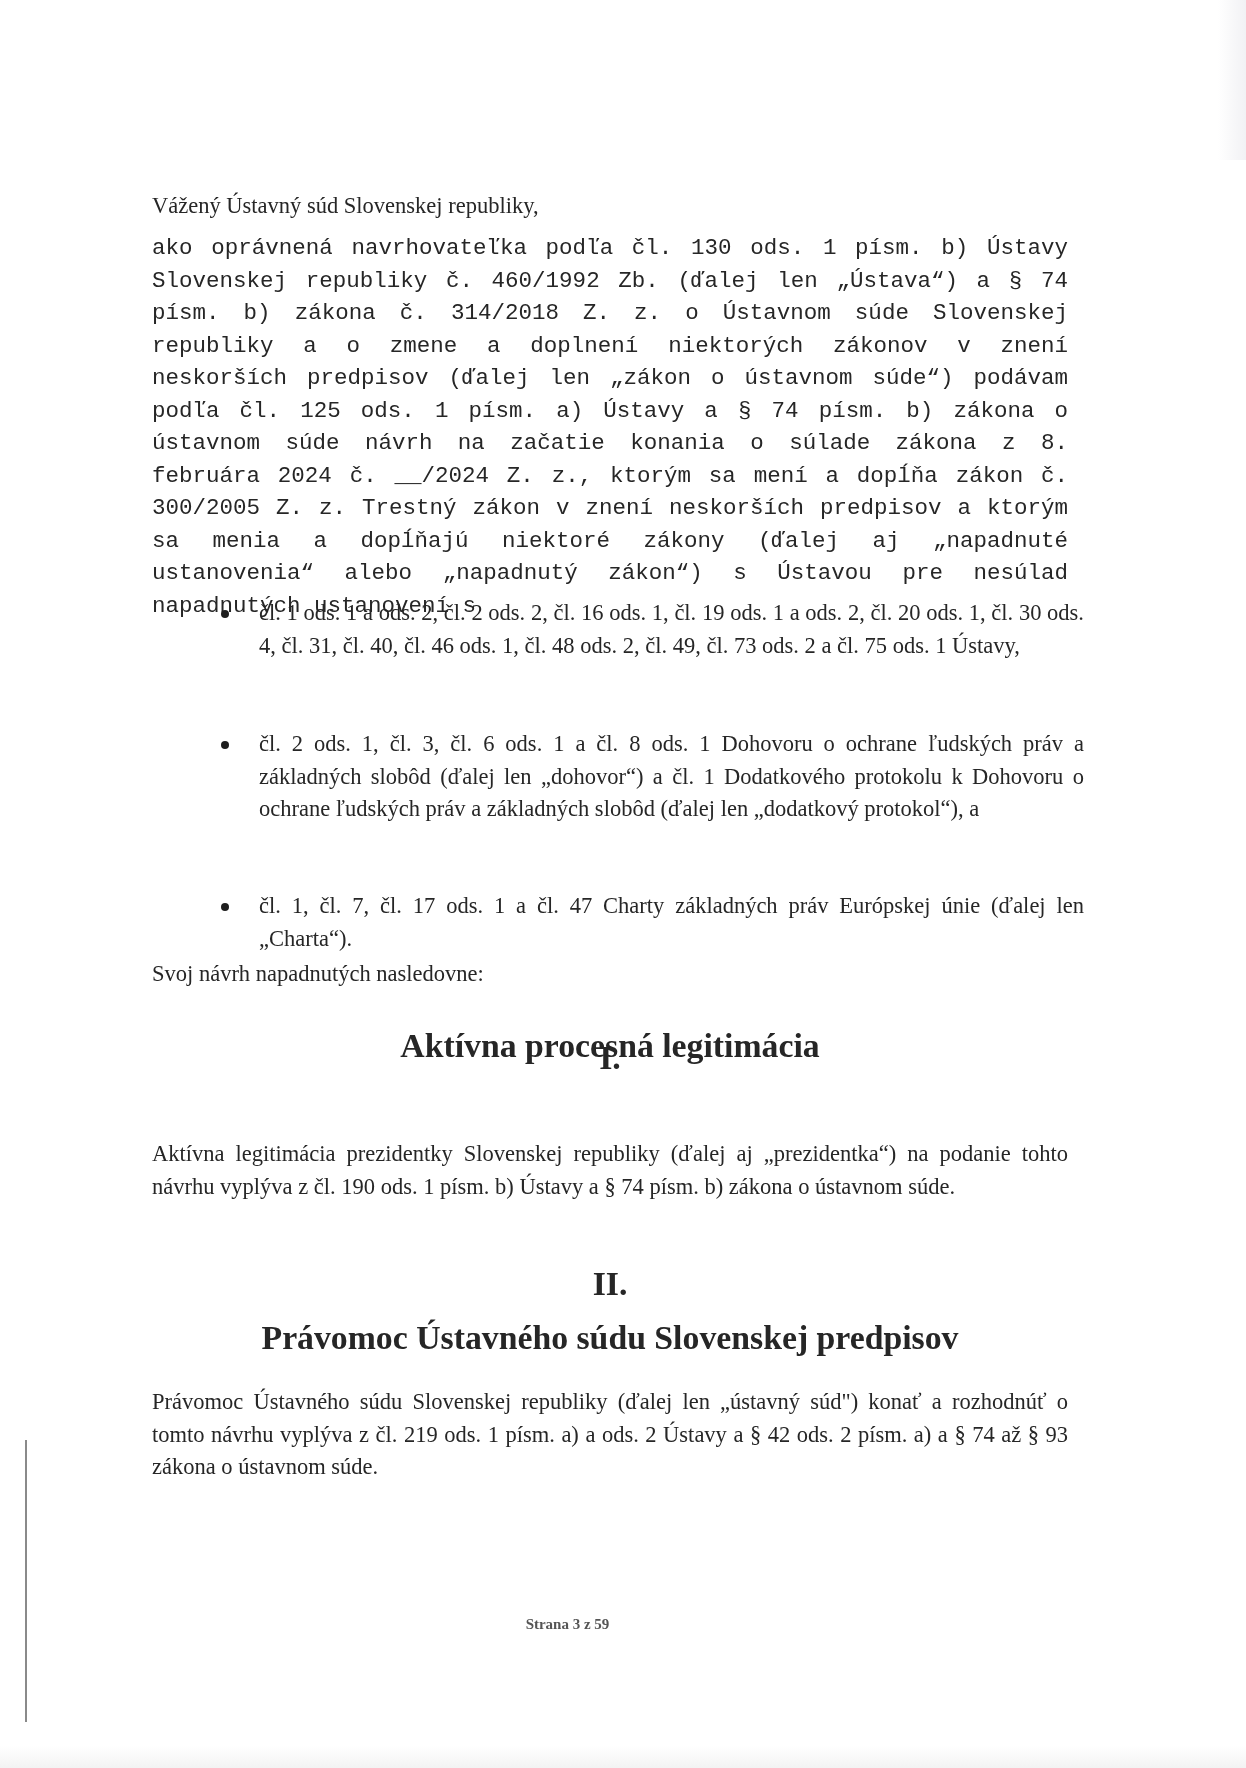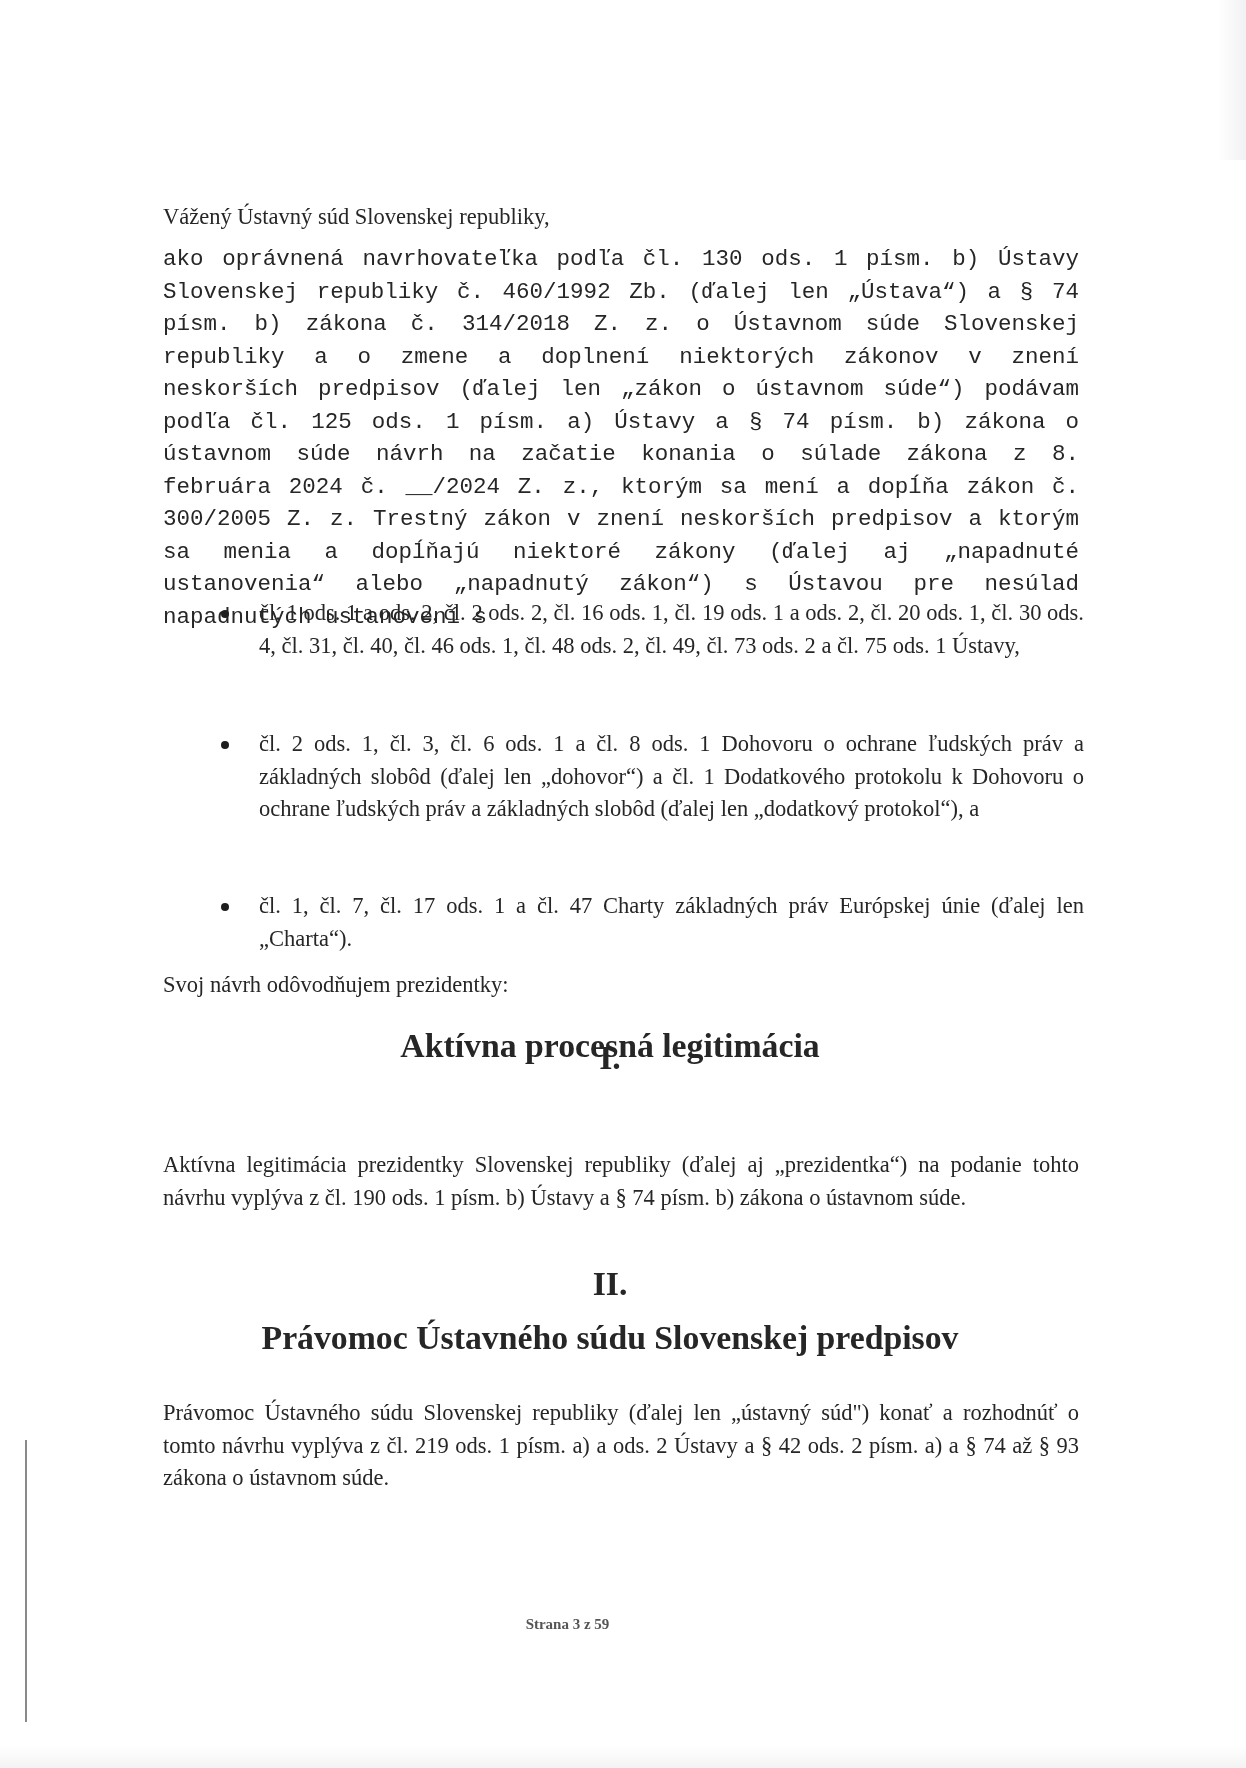--- a/index.html
+++ b/index.html
@@ -51,21 +51,21 @@
     width: 916px;
     font-size: 22.5px;
     line-height: 32.5px;
   }
   .p {
     position: absolute;
     left: 0;
     width: 916px;
     text-align: justify;
     text-align-last: left;
-    margin: 11px;
+    margin: 0;
   }
   .salutation { top: 190px; }
   .intro { top: 232px; font-family: Liberation Mono, monospace; }
   .bullets {
     position: absolute;
     left: 0;
     width: 916px;
     margin: 0;
     padding: 0;
     list-style: none;
@@ -136,21 +136,21 @@
       <li class="bullet b2">
         <span class="dot"></span>
         <span>čl. 2 ods. 1, čl. 3, čl. 6 ods. 1 a čl. 8 ods. 1 Dohovoru o ochrane ľudských práv a základných slobôd (ďalej len „dohovor“) a čl. 1 Dodatkového protokolu k Dohovoru o ochrane ľudských práv a základných slobôd (ďalej len „dodatkový protokol“), a</span>
       </li>
       <li class="bullet b3">
         <span class="dot"></span>
         <span>čl. 1, čl. 7, čl. 17 ods. 1 a čl. 47 Charty základných práv Európskej únie (ďalej len „Charta“).</span>
       </li>
     </ul>
 
-    <p class="p closing">Svoj návrh odôvodňujem prezidentky:</p>
+    <p class="p closing">Svoj návrh napadnutých nasledovne:</p>
 
     <h2 class="heading-num h1-num">I.</h2>
     <h2 class="heading-title h1-title">Aktívna procesná legitimácia</h2>
     <p class="p s1-text">Aktívna legitimácia prezidentky Slovenskej republiky (ďalej aj „prezidentka“) na podanie tohto návrhu vyplýva z čl. 190 ods. 1 písm. b) Ústavy a § 74 písm. b) zákona o ústavnom súde.</p>
 
     <h2 class="heading-num h2-num">II.</h2>
     <h2 class="heading-title h2-title">Právomoc Ústavného súdu Slovenskej predpisov</h2>
     <p class="p s2-text">Právomoc Ústavného súdu Slovenskej republiky (ďalej len „ústavný súd") konať a rozhodnúť o tomto návrhu vyplýva z čl. 219 ods. 1 písm. a) a ods. 2 Ústavy a § 42 ods. 2 písm. a) a § 74 až § 93 zákona o ústavnom súde.</p>
   </div>
 

